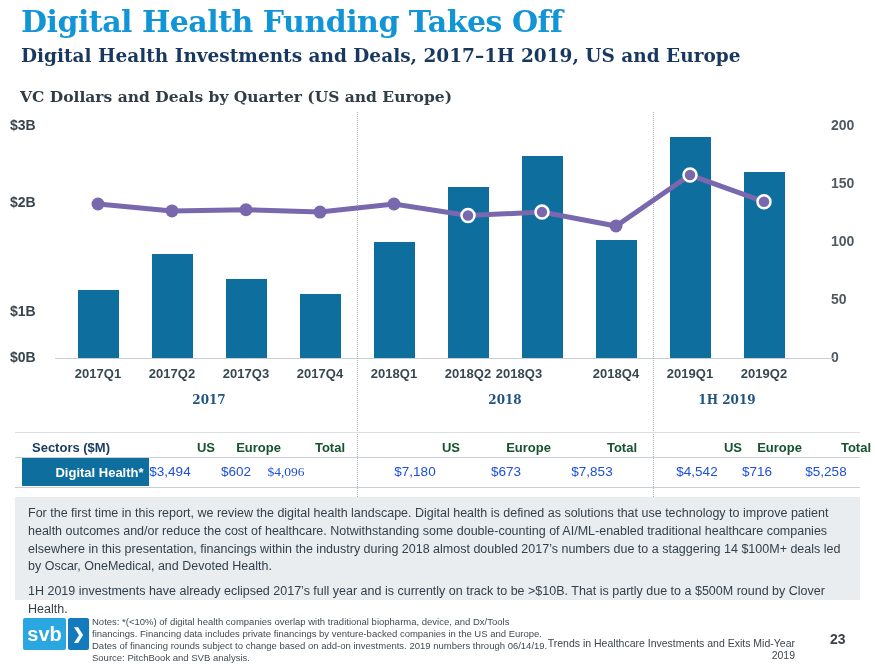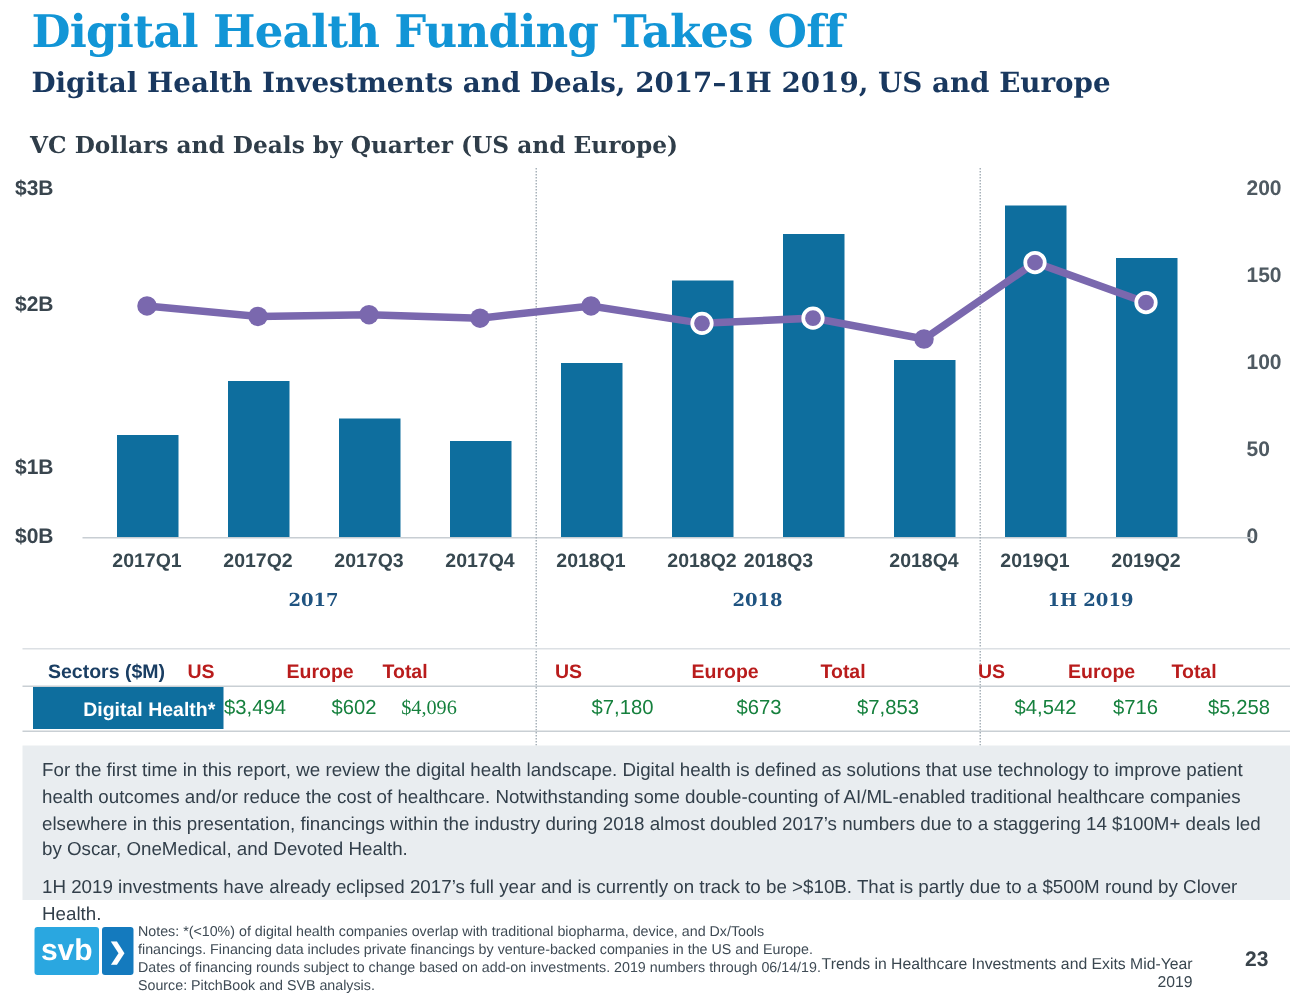--- a/index.html
+++ b/index.html
@@ -25,22 +25,22 @@
   .xlabel{position:absolute;font-size:13px;font-weight:bold;color:#374850;text-align:center;}
   .ylabel{position:absolute;font-size:12px;font-weight:bold;color:#1F5380;text-align:center;
           font-family:"DejaVu Serif",serif;}
   .ltick{position:absolute;font-size:14px;font-weight:bold;color:#39454E;text-align:left;}
   .rtick{position:absolute;font-size:14px;font-weight:bold;color:#4F5A62;text-align:left;}
   .baseline{position:absolute;background:#C8CED3;height:1px;}
   .sep{position:absolute;width:0;border-left:1px dotted #A8B2BA;}
 
   .hline{position:absolute;left:15px;width:845px;height:1px;background:#C9CFD4;}
   .hline.lt{background:#DCE0E4;}
-  .thead{position:absolute;font-size:13px;font-weight:bold;color:#b91c1c;text-align:left;}
-  .tval{position:absolute;font-size:13.5px;color:#15803d;text-align:center;}
+  .thead{position:absolute;font-size:13px;font-weight:bold;color:#14532d;text-align:right;}
+  .tval{position:absolute;font-size:13.5px;color:#1d4ed8;text-align:center;}
   .corner{position:absolute;left:15px;top:440px;width:112px;text-align:center;
           font-size:13px;font-weight:bold;color:#1A3E63;}
   .rowcell{position:absolute;left:22px;top:458px;width:99px;height:28px;background:#0E6E9E;
           display:flex;align-items:center;justify-content:center;color:#fff;
           font-size:13px;font-weight:bold;padding-left:28px;}
 
   .notesbox{position:absolute;left:15px;top:497px;width:845px;height:103px;background:#E9EDF0;
           box-sizing:border-box;padding:8px 13px;color:#323F4A;font-size:12.5px;line-height:1.42;}
   .notesbox p{margin:0 0 7px 0;}
 

